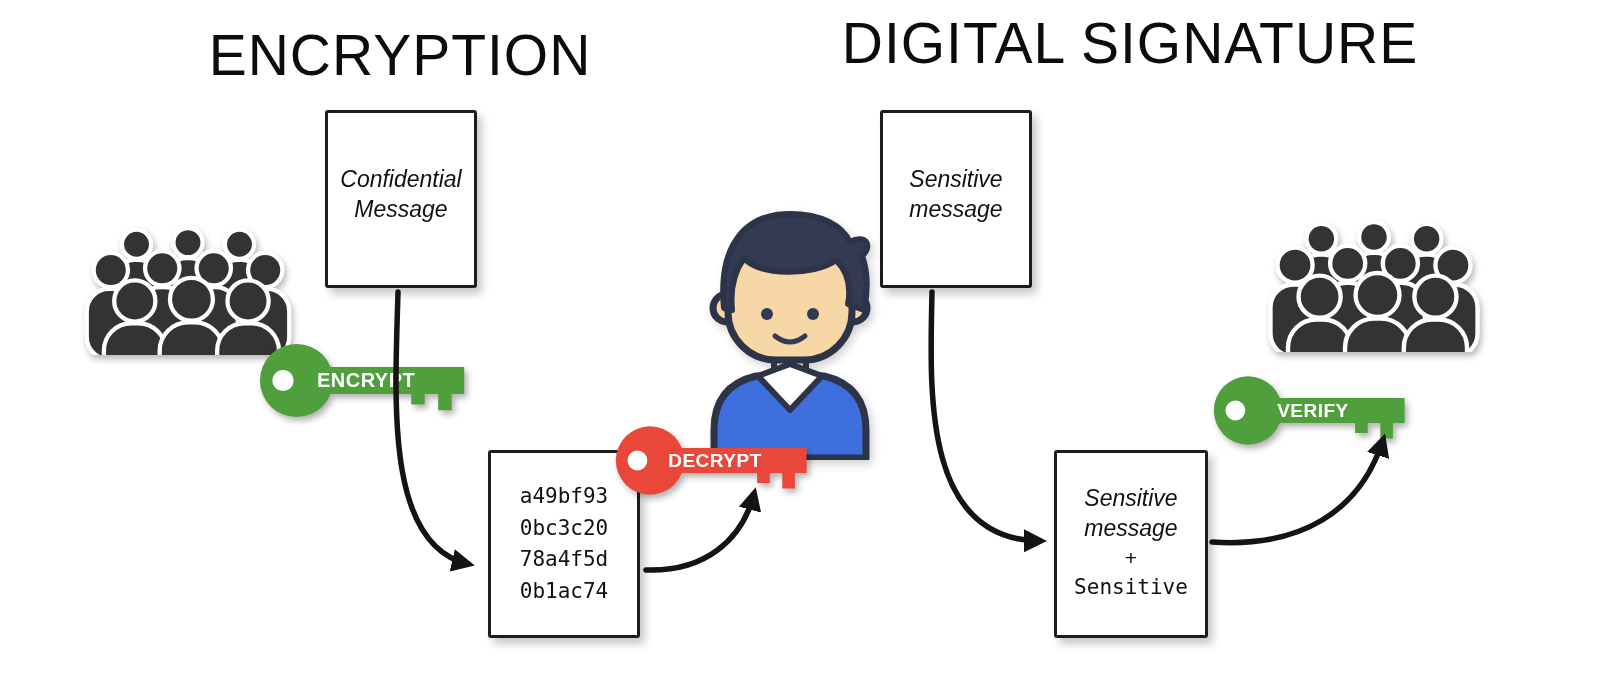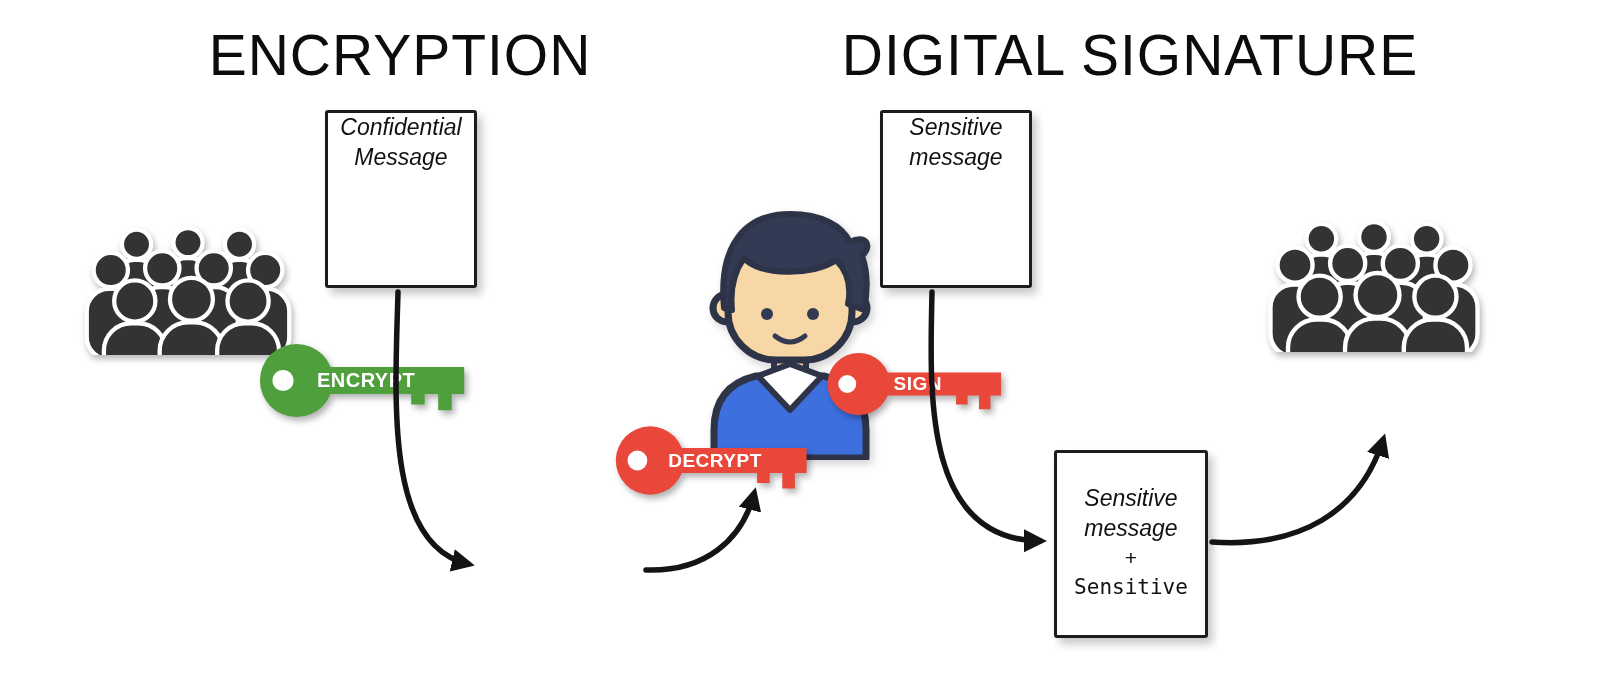--- a/index.html
+++ b/index.html
@@ -4,26 +4,26 @@
 <style>
   * { margin:0; padding:0; box-sizing:border-box; }
   html,body { background:#ffffff; }
   body { font-family:"Liberation Sans", sans-serif; }
 
   .canvas { position:relative; width:1620px; height:684px; background:#fff; overflow:hidden; }
 
   .title { position:absolute; font-size:57px; font-weight:500; color:#0c0c0c;
            text-align:center; letter-spacing:1px; white-space:nowrap; z-index:1; }
   .title-left  { left:160px; top:22px; width:480px; }
-  .title-right { left:775px; top:22px; width:710px; }
+  .title-right { left:775px; top:10px; width:710px; }
 
   .doc { position:absolute; background:#fff; border:3px solid #1c1c1c; border-radius:3px;
          box-shadow:5px 6px 8px rgba(0,0,0,0.22); z-index:4;
          display:flex; flex-direction:column; align-items:center; }
-  .doc-plain  { }
+  .doc-plain  { padding-top:52px; }
   .doc-center { justify-content:center; }
   .doc-line-italic { font-style:italic; font-size:23px; line-height:1.3; color:#111;
                      display:block; text-align:center; }
   .doc-line-mono { font-family:"DejaVu Sans Mono", monospace; font-size:21px;
                    line-height:1.5; color:#111; display:block; text-align:center; }
   .plus { font-size:21px; line-height:1.35; color:#111; display:block; text-align:center; }
 
   .crowd  { position:absolute; z-index:2; filter:drop-shadow(2px 4px 3px rgba(0,0,0,0.28)); }
   .crowd svg { width:100%; height:100%; display:block; }
 
@@ -100,20 +100,26 @@
           <rect x="154" y="118" width="72" height="72" rx="32"></rect>
       </g>
     </svg>
   </div>
 
   <div class="doc doc-plain" style="left:325px; top:110px; width:152px; height:178px;">
     <span class="doc-line-italic">Confidential</span>
     <span class="doc-line-italic">Message</span>
   </div>
 
+  <div class="doc doc-center" style="left:488px; top:450px; width:152px; height:188px;">
+    <span class="doc-line-mono">a49bf93</span>
+    <span class="doc-line-mono">0bc3c20</span>
+    <span class="doc-line-mono">78a4f5d</span>
+    <span class="doc-line-mono">0b1ac74</span>
+  </div>
 
   <div class="doc doc-plain" style="left:880px; top:110px; width:152px; height:178px;">
     <span class="doc-line-italic">Sensitive</span>
     <span class="doc-line-italic">message</span>
   </div>
 
   <div class="doc doc-center" style="left:1054px; top:450px; width:154px; height:188px;">
     <span class="doc-line-italic">Sensitive</span>
     <span class="doc-line-italic">message</span>
     <span class="plus">+</span>
@@ -148,29 +154,29 @@
 
   <div class="key" style="left:614px; top:420px; width:198px; height:81px;">
     <svg viewBox="0 0 220 90" aria-hidden="true">
       <circle cx="40" cy="45" r="38" fill="#E8473A"></circle>
       <path d="M62,31 H214 V59 H201 V76 H187 V59 H173 V70 H159 V59 H62 Z" fill="#E8473A"></path>
       <circle cx="26" cy="45" r="11" fill="#ffffff"></circle>
     </svg>
     <span class="key-label">DECRYPT</span>
   </div>
 
-  <div class="key" style="left:826px; top:347px; width:180px; height:74px;">
+
+  <div class="key" style="left:1212px; top:370px; width:198px; height:81px;">
     <svg viewBox="0 0 220 90" aria-hidden="true">
-      <circle cx="40" cy="45" r="38" fill="#E8473A"></circle>
-      <path d="M62,31 H214 V59 H201 V76 H187 V59 H173 V70 H159 V59 H62 Z" fill="#E8473A"></path>
+      <circle cx="40" cy="45" r="38" fill="#4FA03C"></circle>
+      <path d="M62,31 H214 V59 H201 V76 H187 V59 H173 V70 H159 V59 H62 Z" fill="#4FA03C"></path>
       <circle cx="26" cy="45" r="11" fill="#ffffff"></circle>
     </svg>
-    <span class="key-label">SIGN</span>
+    <span class="key-label">VERIFY</span>
   </div>
-
 
   <svg class="arrows" viewBox="0 0 1620 684" aria-hidden="true">
     <defs>
       <marker id="ah" viewBox="0 0 10 10" refX="7" refY="5" markerWidth="4.2" markerHeight="4.2" orient="auto" markerUnits="strokeWidth">
         <path d="M0,0 L10,5 L0,10 Z" fill="#141414"></path>
       </marker>
     </defs>
     <g fill="none" stroke="#141414" stroke-width="5.5" stroke-linecap="round">
       <path d="M398,292 C395,400 385,545 468,564" marker-end="url(#ah)"></path>
       <path d="M646,570 C705,572 742,540 754,494" marker-end="url(#ah)"></path>

